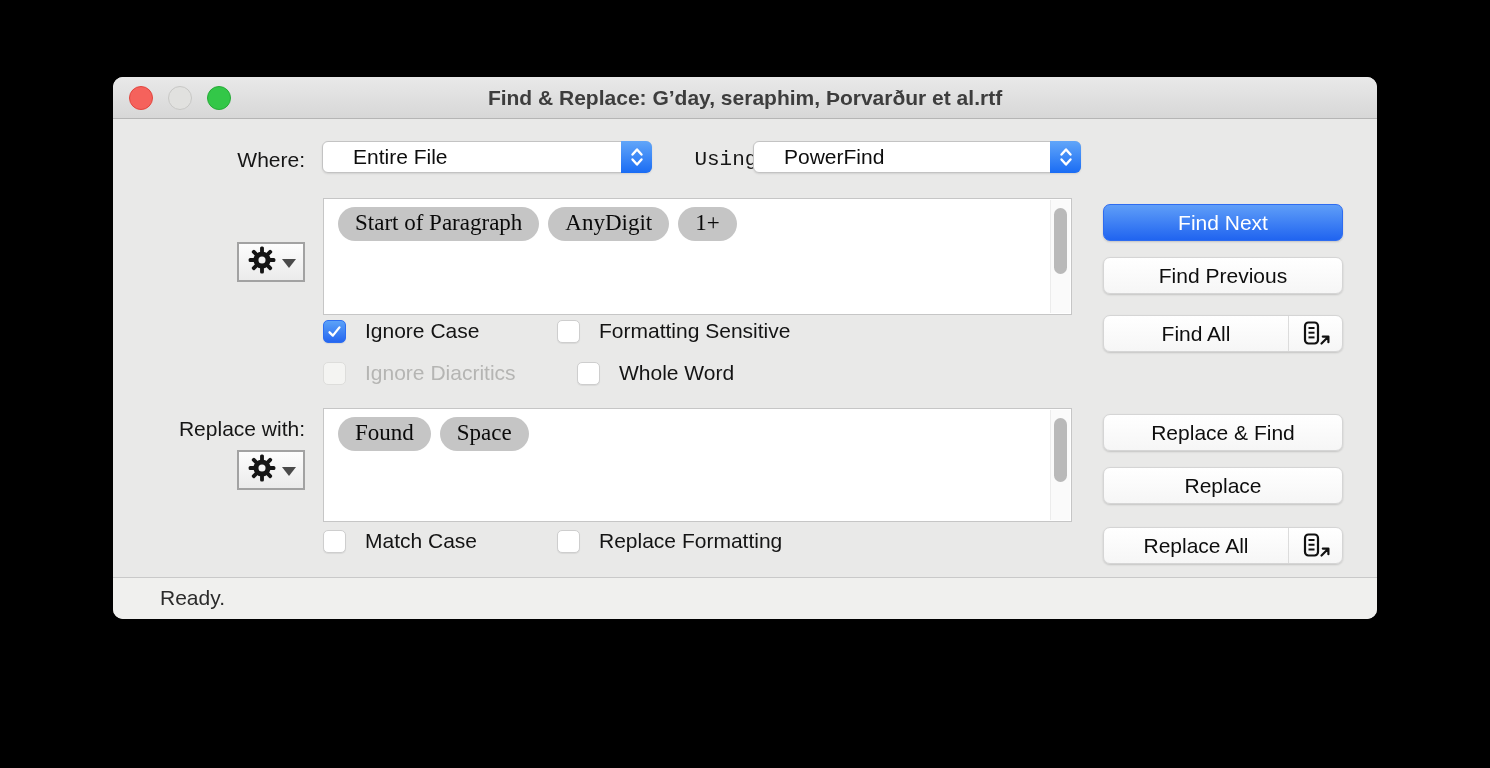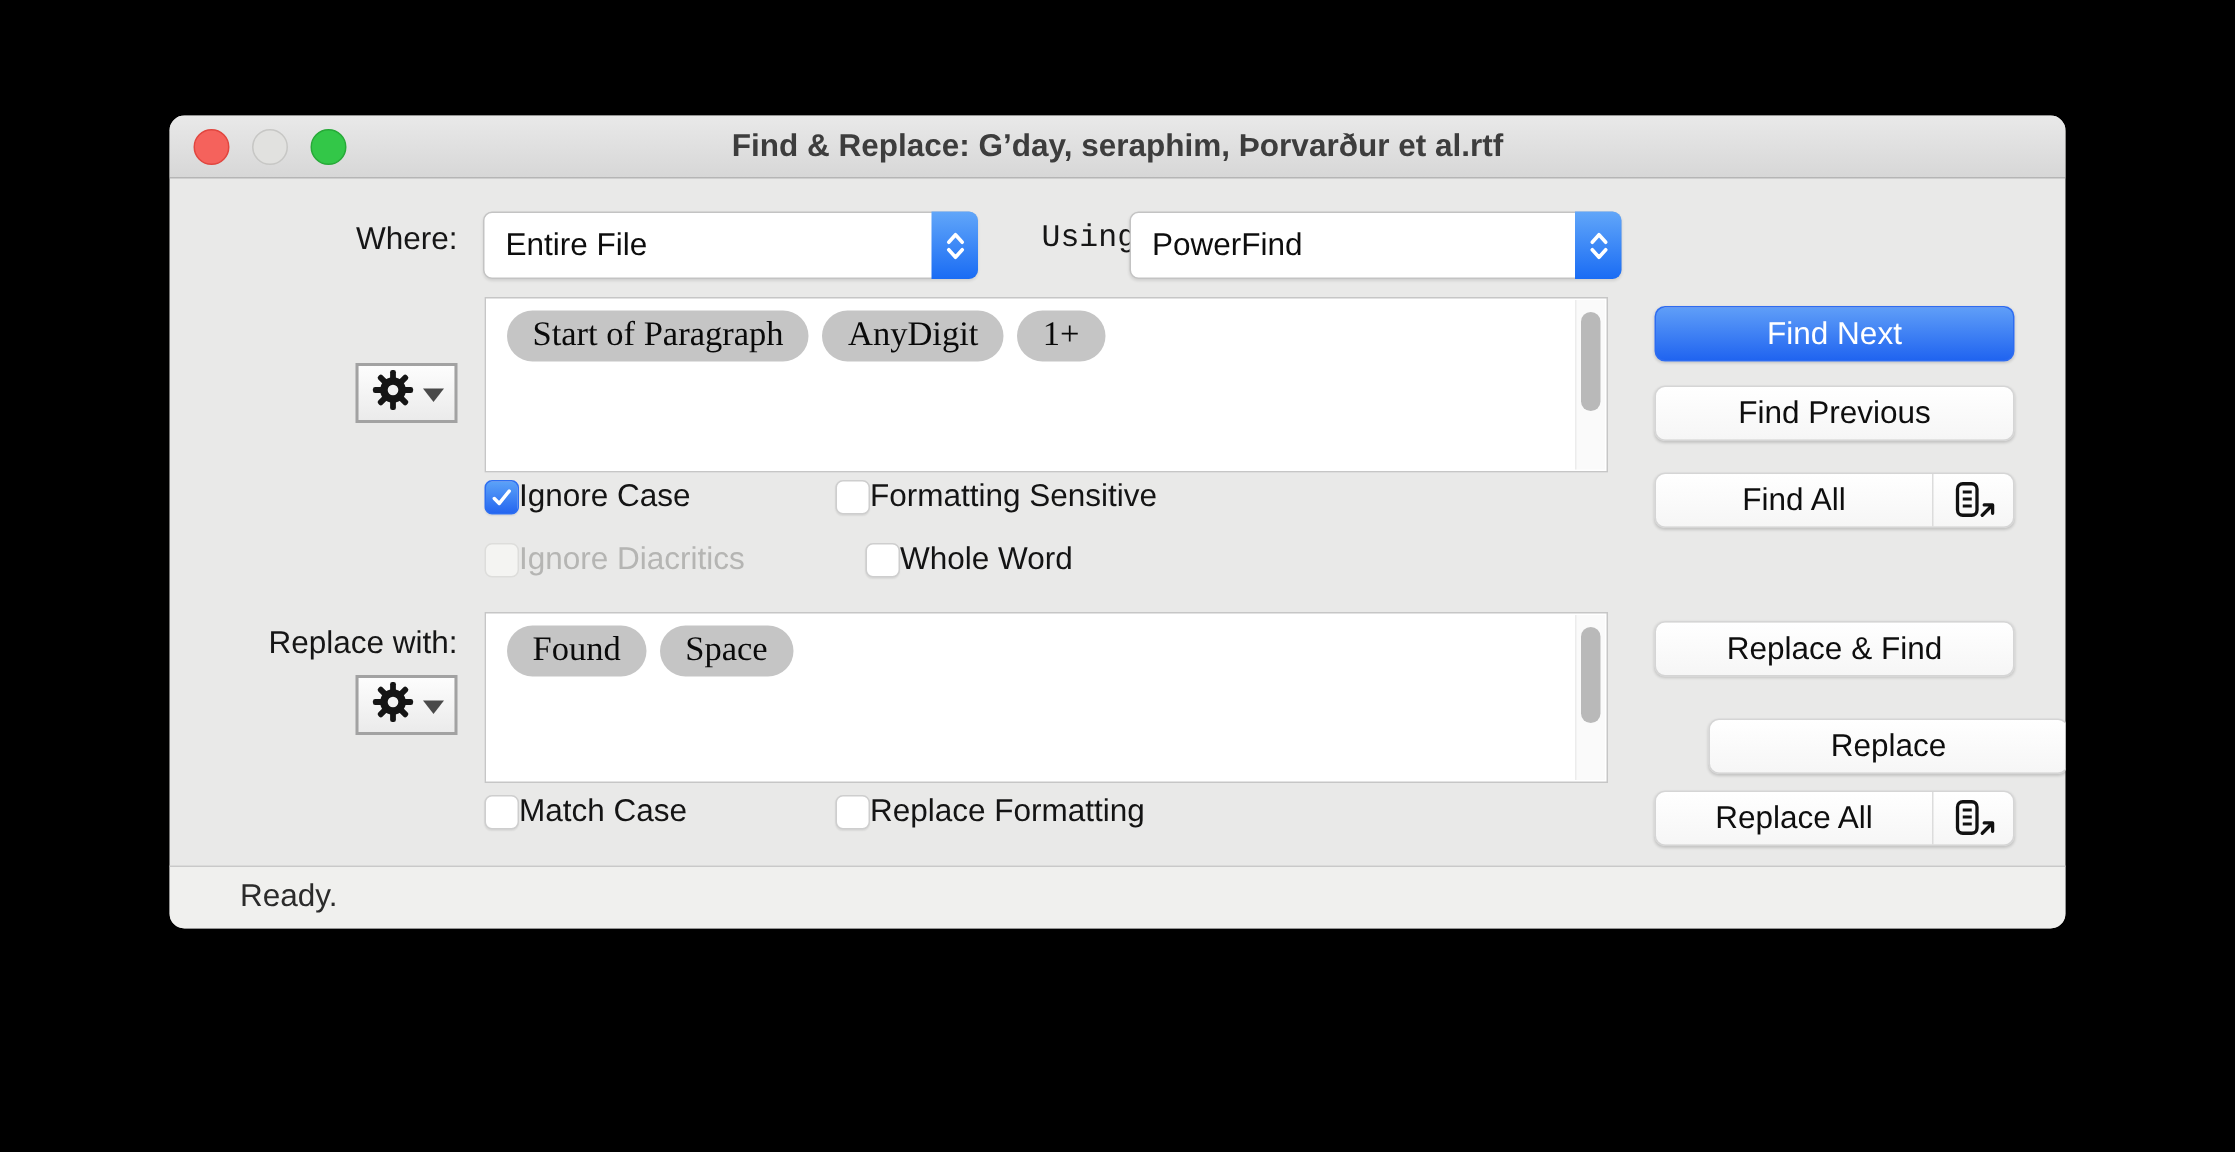--- a/index.html
+++ b/index.html
@@ -16,22 +16,22 @@
   .light.zoom{left:94px;background:#33c748;border:1px solid #27aa38;}
   .title{position:absolute;left:140px;right:140px;top:0;height:42px;line-height:42px;text-align:center;
     font-size:21px;font-weight:600;color:#3d3d3d;white-space:nowrap;overflow:hidden;}
   
   .flabel{position:absolute;font-size:21px;color:#161616;text-align:right;}
   #where-label{left:0;top:64px;width:192px;height:38px;line-height:38px;}
   #using-label{left:500px;top:64px;width:157px;height:38px;line-height:38px;font-family:Liberation Mono, monospace;}
   #find-label{left:0;top:126px;width:192px;height:28px;line-height:28px;}
   #replace-label{left:0;top:338px;width:192px;height:28px;line-height:28px;}
   
-  .popup{position:absolute;height:45px;background:#fff;border:1px solid #c3c3c3;border-radius:6px;
-    box-shadow:0 1px 2px rgba(0,0,0,.10);display:flex;align-items:center;}
+  .popup{position:absolute;height:32px;background:#fff;border:1px solid #c3c3c3;border-radius:6px;
+    box-shadow:0 1px 2px rgba(0,0,0,.10);display:flex;align-items:center;padding-left:16px;}
   #where-popup{left:209px;top:64px;width:330px;}
   #using-popup{left:640px;top:64px;width:328px;}
   .pvalue{flex:1;padding-left:14px;font-size:21px;color:#0d0d0d;white-space:nowrap;overflow:hidden;}
   .pcap{width:31px;align-self:stretch;margin:-1px -1px -1px 0;border-radius:0 6px 6px 0;
     background:linear-gradient(#61a6f9,#1a6cf4);display:flex;align-items:center;justify-content:center;}
   
   .gearbtn{position:absolute;width:68px;height:40px;border:2px solid #a2a2a2;
     background:linear-gradient(#fdfdfd,#ebebeb);display:flex;align-items:center;justify-content:center;gap:5px;}
   #find-gear{left:124px;top:165px;}
   #replace-gear{left:124px;top:373px;}
@@ -43,21 +43,21 @@
   #replace-field{top:331px;height:114px;}
   .tokens{position:absolute;left:0;right:22px;top:0;bottom:0;padding:8px 0 0 14px;display:flex;
     flex-wrap:wrap;gap:9px;align-content:flex-start;overflow:hidden;}
   .token{background:#c5c5c5;border-radius:18px;padding:2px 17px 4px;font-family:"Liberation Serif",serif;
     font-size:23px;color:#0a0a0a;line-height:28px;white-space:nowrap;}
   .scrollbar{position:absolute;top:1px;bottom:1px;right:1px;width:20px;background:#fafafa;border-left:1px solid #ececec;}
   .thumb{position:absolute;left:3px;width:13px;border-radius:7px;background:#b9b9b9;}
   #find-field .thumb{top:8px;height:66px;}
   #replace-field .thumb{top:8px;height:64px;}
   
-  .opt{position:absolute;display:flex;align-items:center;gap:0;justify-content:flex-end;}
+  .opt{position:absolute;display:flex;align-items:center;gap:19px;justify-content:flex-end;}
   .cb{width:23px;height:23px;border-radius:5px;background:#fff;border:1px solid #cecece;
     box-shadow:0 1px 1px rgba(0,0,0,.07);display:flex;align-items:center;justify-content:center;flex:0 0 23px;}
   .cb svg{display:none;}
   .opt[data-checked="true"] .cb{background:linear-gradient(#5ba2f8,#2566f0);border-color:#2d6ef1;}
   .opt[data-checked="true"] .cb svg{display:block;}
   .opt[data-disabled="true"] .cb{background:#f4f4f2;border-color:#dddddb;box-shadow:none;}
   .opt[data-disabled="true"] .opt-label{color:#b5b5b3;}
   .opt-label{font-size:21px;color:#141414;white-space:nowrap;}
   #opt-ignore-case{left:210px;top:242px;}
   #opt-formatting-sensitive{left:444px;top:242px;}
@@ -67,21 +67,21 @@
   #opt-replace-formatting{left:444px;top:452px;}
   
   .btn{position:absolute;left:990px;width:240px;height:37px;border-radius:7px;
     background:linear-gradient(#ffffff,#f6f6f6);border:1px solid #d5d5d5;box-shadow:0 1px 2px rgba(0,0,0,.16);
     font-size:21px;color:#0e0e0e;display:flex;align-items:center;justify-content:center;padding:0;}
   .btn.primary{background:linear-gradient(#5f9ef8,#2064f0);border-color:#2e6cf0;color:#fff;}
   #btn-find-next{top:127px;}
   #btn-find-prev{top:180px;}
   #btn-find-all{top:238px;}
   #btn-replace-find{top:337px;}
-  #btn-replace{top:402px;margin-left:36px;}
+  #btn-replace{top:390px;}
   #btn-replace-all{top:450px;}
   .seg{justify-content:flex-start;align-items:stretch;}
   .seg-main{flex:0 0 184px;display:flex;align-items:center;justify-content:center;}
   .seg-icon{flex:1;border-left:1px solid #dcdcdc;display:flex;align-items:center;justify-content:center;}
   
   .statusbar{position:absolute;left:0;right:0;bottom:0;height:42px;background:#f0f0ee;border-top:1px solid #c9c9c9;}
   .status-text{position:absolute;left:47px;top:0;height:41px;line-height:40px;font-size:21px;color:#2b2b2b;}
 </style>
 </head>
 <body>

